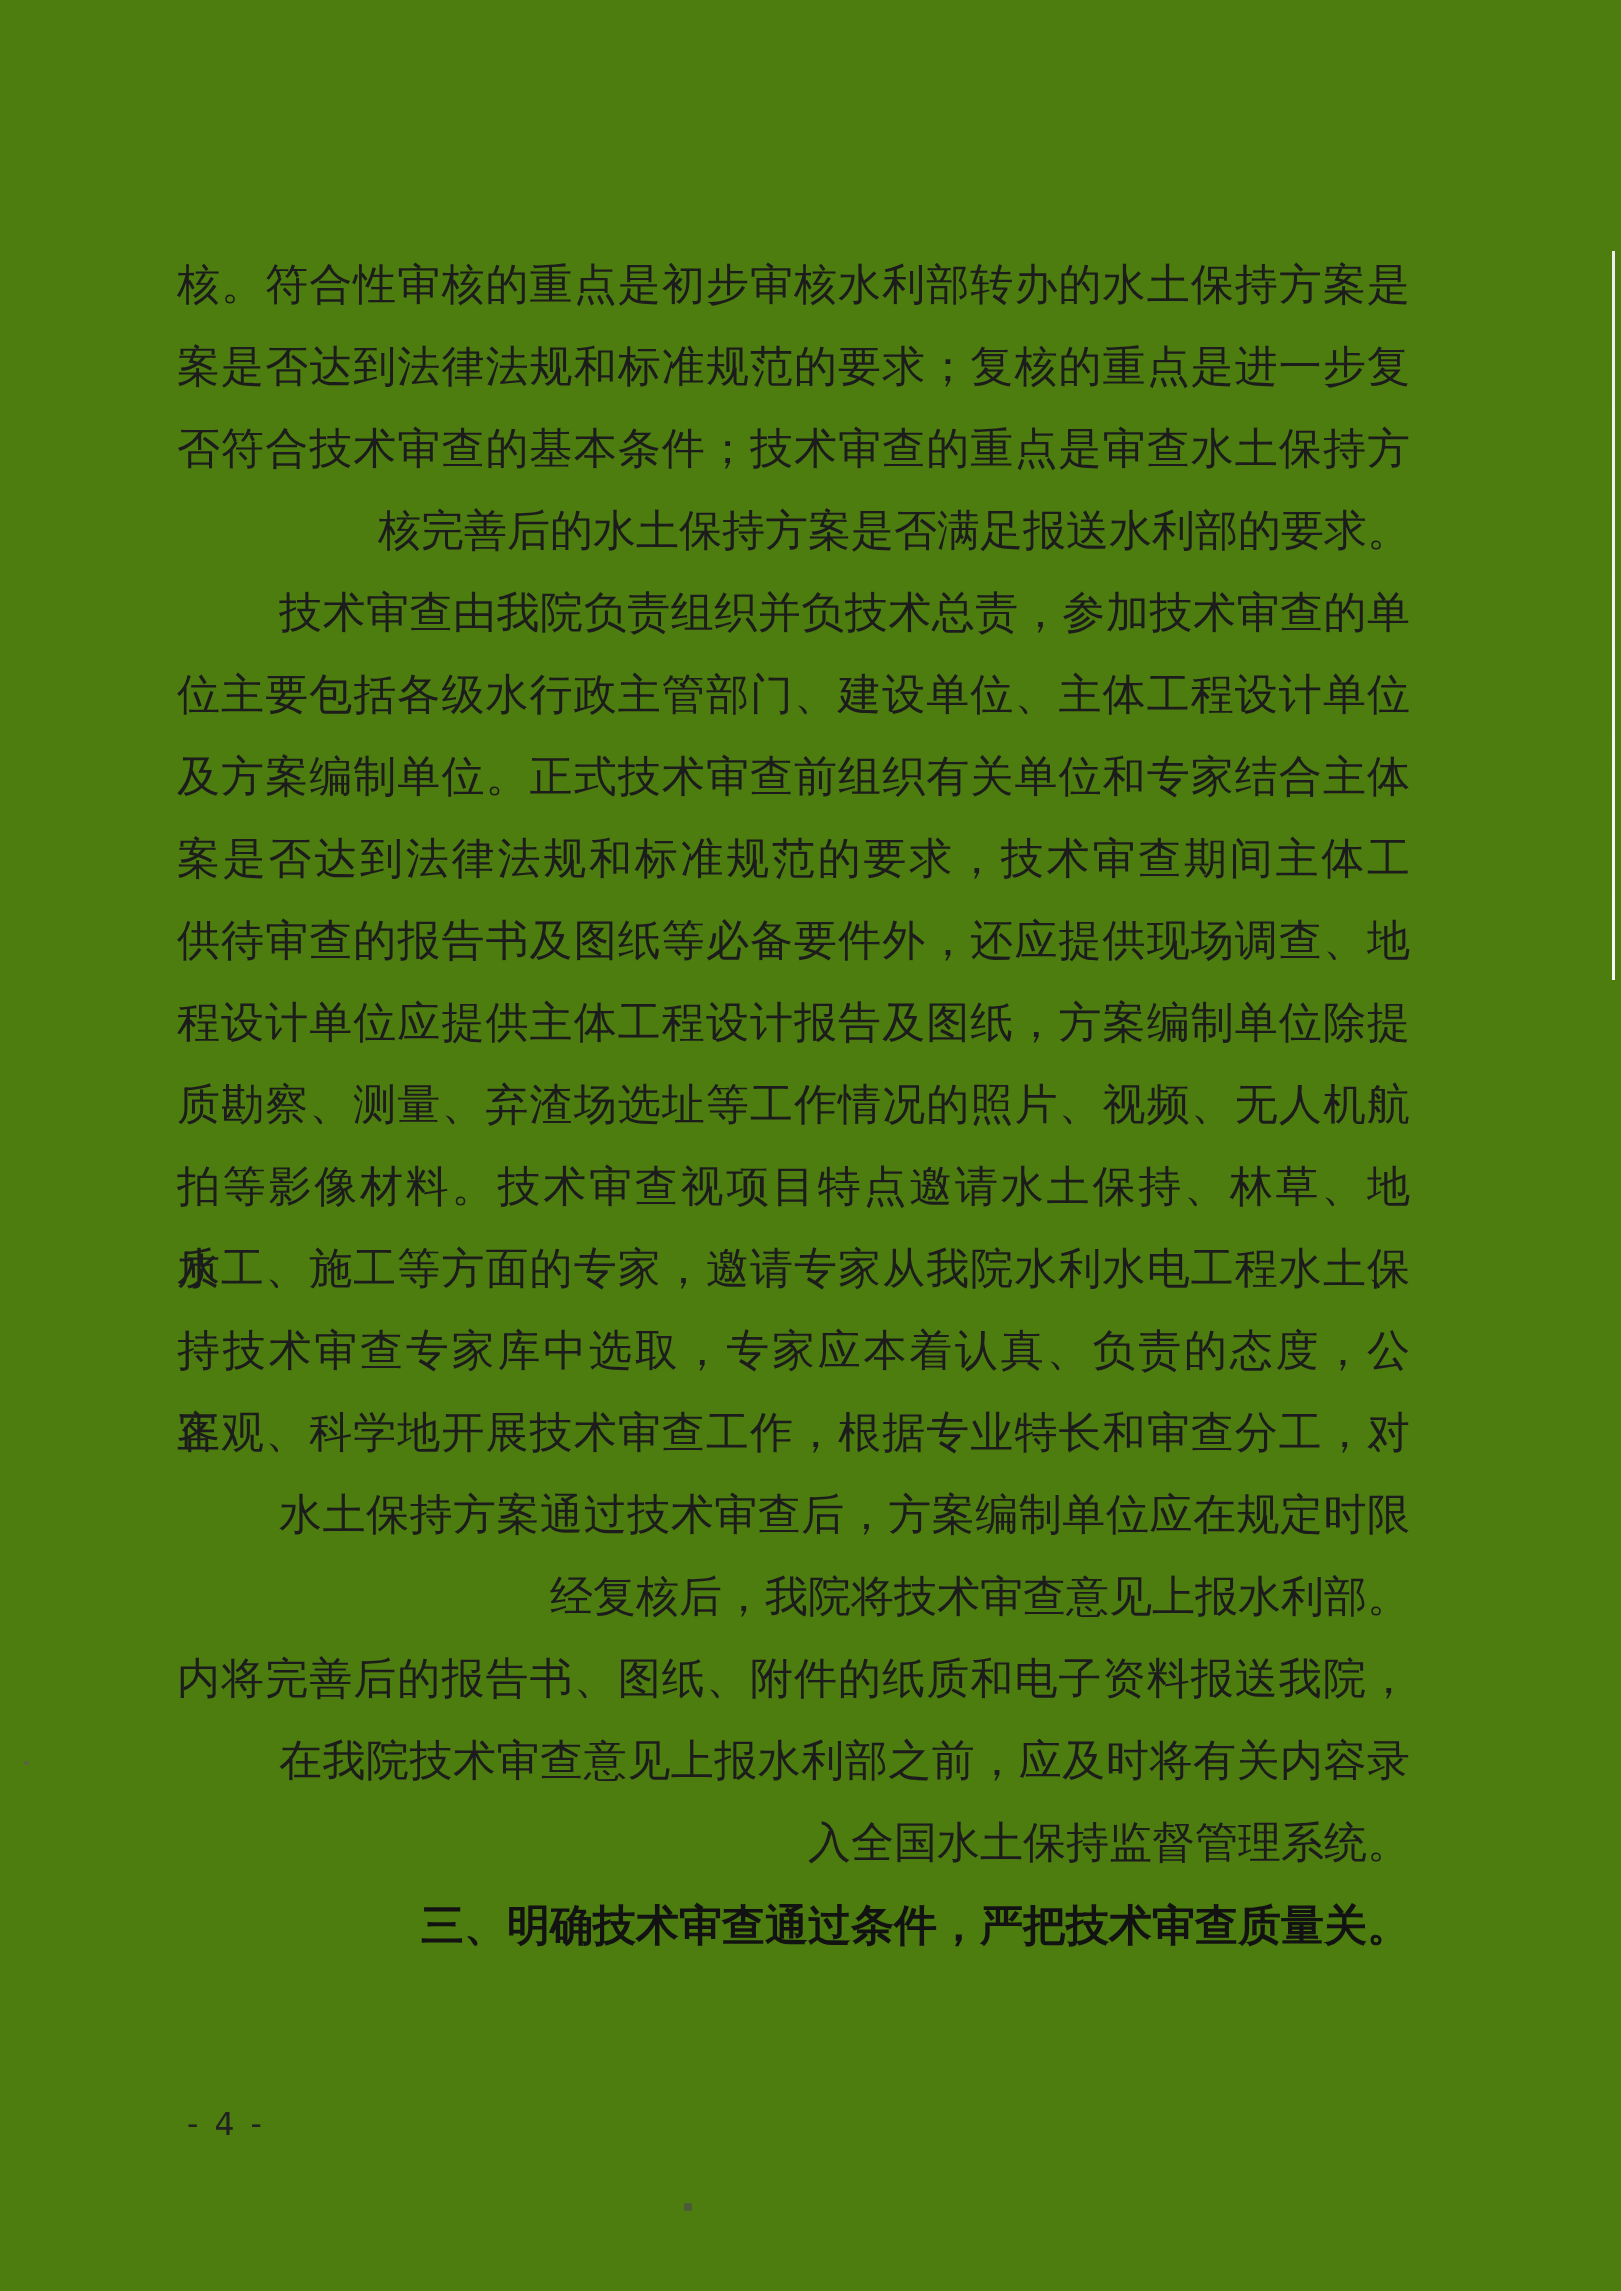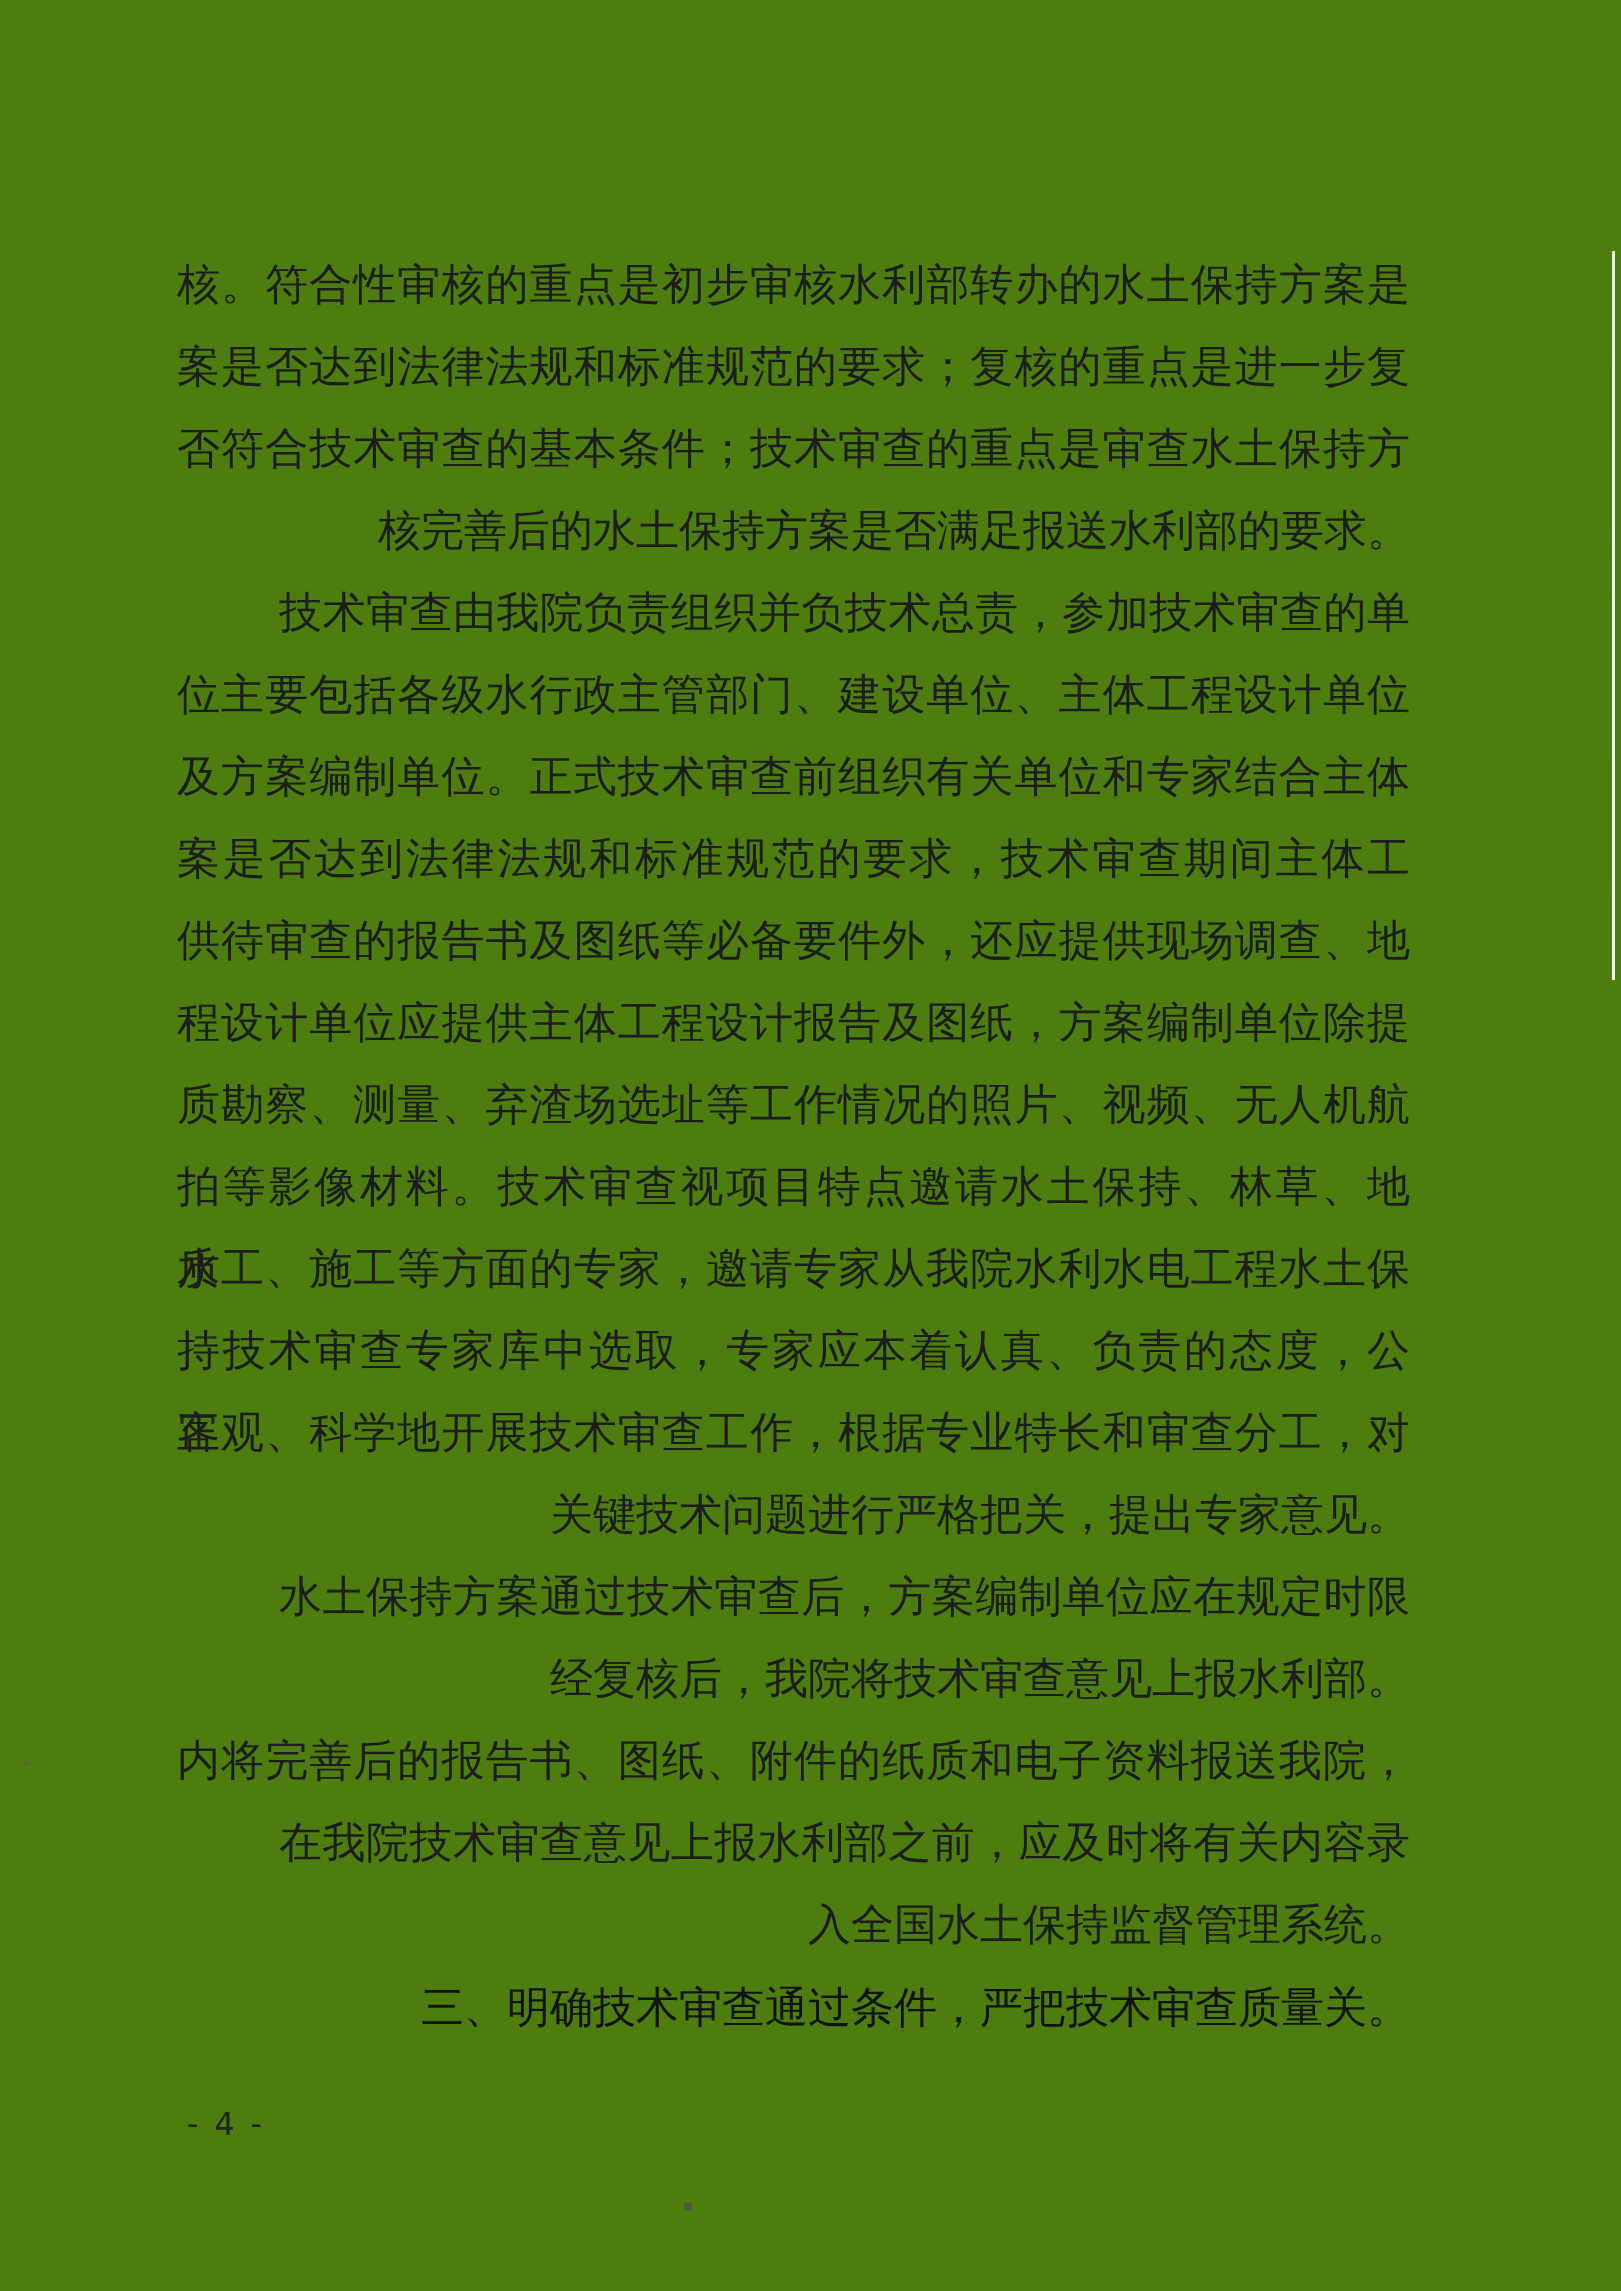--- a/index.html
+++ b/index.html
@@ -37,21 +37,21 @@
   .ln.j {
     white-space: normal;
     text-align: justify;
     text-align-last: justify;
   }
   .ln.ind {
     text-indent: 102px;
   }
   .ln.hd {
     font-family: "Liberation Sans", "DejaVu Sans", sans-serif;
-    font-weight: 400;
+    font-weight: 700;
     color: #121212;
   }
   .page-number {
     position: absolute;
     top: 2106px;
     left: 187px;
     font-size: 31.5px;
     letter-spacing: 3px;
     font-family: "DejaVu Sans", "Liberation Sans", sans-serif;
     color: #222222;
@@ -99,21 +99,20 @@
     <div class="ln j">位主要包括各级水行政主管部门、建设单位、主体工程设计单位</div>
     <div class="ln j">及方案编制单位。正式技术审查前组织有关单位和专家结合主体</div>
     <div class="ln j">案是否达到法律法规和标准规范的要求，技术审查期间主体工</div>
     <div class="ln j">供待审查的报告书及图纸等必备要件外，还应提供现场调查、地</div>
     <div class="ln j">程设计单位应提供主体工程设计报告及图纸，方案编制单位除提</div>
     <div class="ln j">质勘察、测量、弃渣场选址等工作情况的照片、视频、无人机航</div>
     <div class="ln j">拍等影像材料。技术审查视项目特点邀请水土保持、林草、地质、</div>
     <div class="ln j">水工、施工等方面的专家，邀请专家从我院水利水电工程水土保</div>
     <div class="ln j">持技术审查专家库中选取，专家应本着认真、负责的态度，公正、</div>
     <div class="ln j">客观、科学地开展技术审查工作，根据专业特长和审查分工，对</div>
-    <div class="ln">关键技术问题进行严格把关，提出专家意见。</div>
     <div class="ln j ind">水土保持方案通过技术审查后，方案编制单位应在规定时限</div>
     <div class="ln">经复核后，我院将技术审查意见上报水利部。</div>
     <div class="ln j">内将完善后的报告书、图纸、附件的纸质和电子资料报送我院，</div>
     <div class="ln j ind">在我院技术审查意见上报水利部之前，应及时将有关内容录</div>
     <div class="ln">入全国水土保持监督管理系统。</div>
     <div class="ln ind hd">三、明确技术审查通过条件，严把技术审查质量关。</div>
   </div>
 
   <div class="page-number">- 4 -</div>
 

